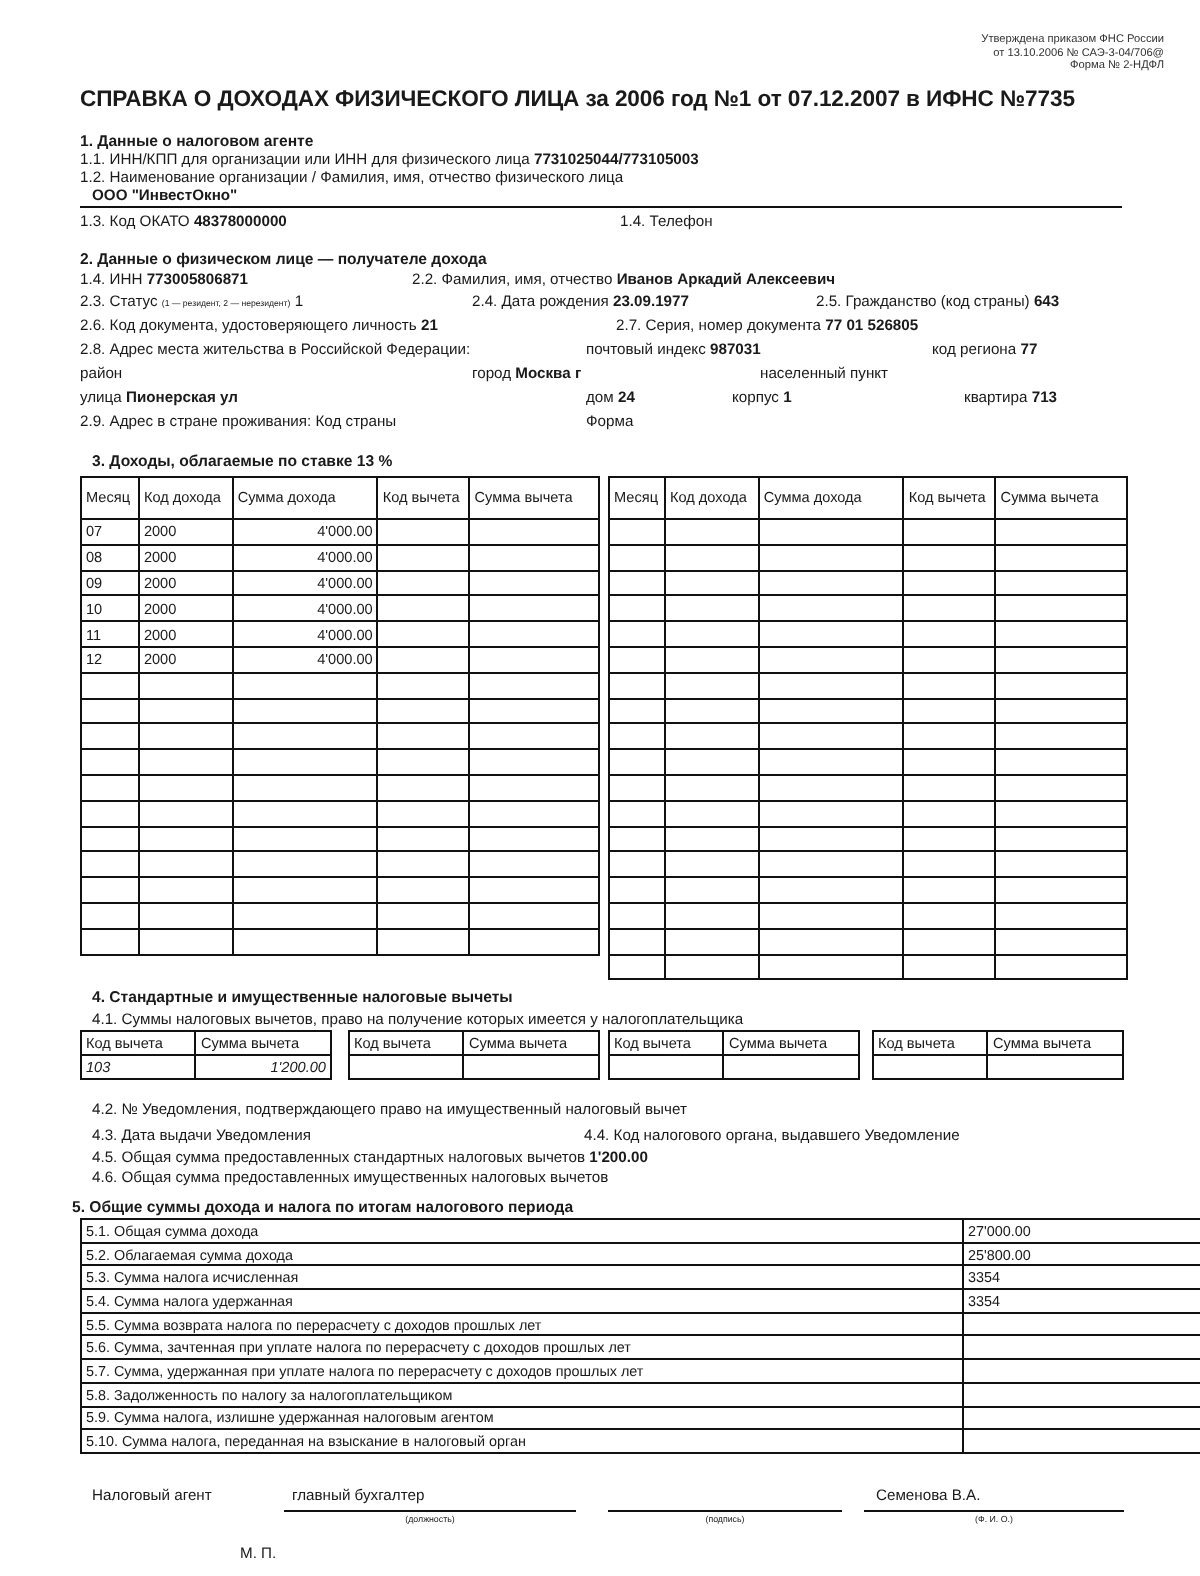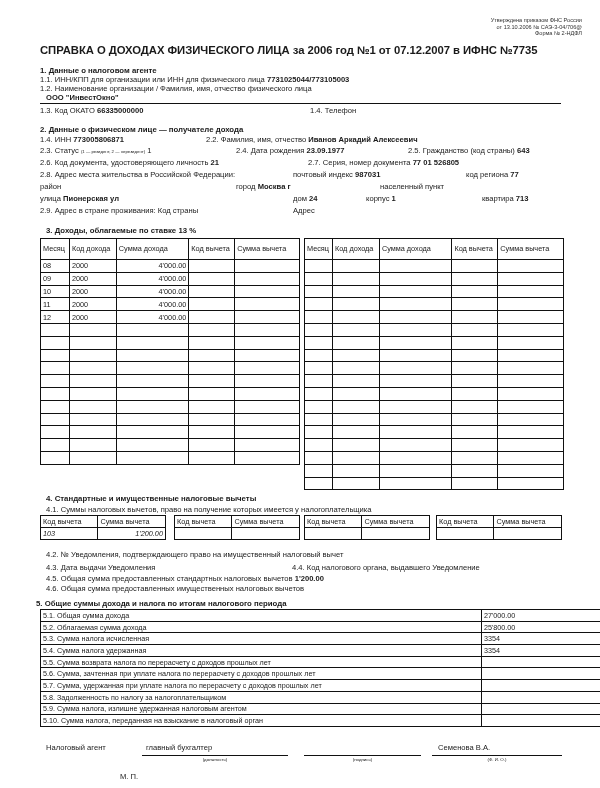--- a/index.html
+++ b/index.html
@@ -40,21 +40,21 @@
 <div class="abs sec" style="left:40px; top:66px;">1. Данные о налоговом агенте</div>
 <div class="abs line" style="left:40px; top:75px;">
   <span>1.1. ИНН/КПП для организации или ИНН для физического лица</span>
   <span class="b">7731025044/773105003</span>
 </div>
 <div class="abs line" style="left:40px; top:84px;">1.2. Наименование организации / Фамилия, имя, отчество физического лица</div>
 <div class="abs line b" style="left:46px; top:93px;">ООО "ИнвестОкно"</div>
 <div class="hr" style="top:103px;"></div>
 <div class="abs line" style="left:40px; top:106px;">
   <span>1.3. Код ОКАТО</span>
-  <span class="b">66335000000</span>
+  <span class="b">48378000000</span>
 </div>
 <div class="abs line" style="left:310px; top:106px;">
   <span>1.4. Телефон</span>
   <span class="b"></span>
 </div>
 
 <div class="abs sec" style="left:40px; top:125px;">2. Данные о физическом лице — получателе дохода</div>
 <div class="abs line" style="left:40px; top:135px;">
   <span>1.4. ИНН</span>
   <span class="b">773005806871</span>
@@ -121,21 +121,21 @@
 <div class="abs line" style="left:366px; top:194px;">
   <span>корпус</span>
   <span class="b">1</span>
 </div>
 <div class="abs line" style="left:482px; top:194px;">
   <span>квартира</span>
   <span class="b">713</span>
 </div>
 
 <div class="abs line" style="left:40px; top:206px;">2.9. Адрес в стране проживания: Код страны</div>
-<div class="abs line" style="left:293px; top:206px;">Адрес</div>
+<div class="abs line" style="left:293px; top:206px;">Форма</div>
 
 <div class="abs sec" style="left:46px; top:226px;">3. Доходы, облагаемые по ставке 13 %</div>
 
 <table class="t3" id="t3-left" style="left:40px; top:238px; width:260px;">
   <colgroup>
       <col style="width:29px">
       <col style="width:47px">
       <col style="width:73px">
       <col style="width:46px">
       <col style="width:65px">
@@ -144,20 +144,27 @@
     <tr>
       <th>Месяц</th>
       <th>Код дохода</th>
       <th>Сумма дохода</th>
       <th>Код вычета</th>
       <th>Сумма вычета</th>
     </tr>
   </thead>
   <tbody id="t3-left-body">
       <tr>
+        <td>07</td>
+        <td>2000</td>
+        <td class="num">4'000.00</td>
+        <td></td>
+        <td class="num"></td>
+      </tr>
+      <tr>
         <td>08</td>
         <td>2000</td>
         <td class="num">4'000.00</td>
         <td></td>
         <td class="num"></td>
       </tr>
       <tr>
         <td>09</td>
         <td>2000</td>
         <td class="num">4'000.00</td>

